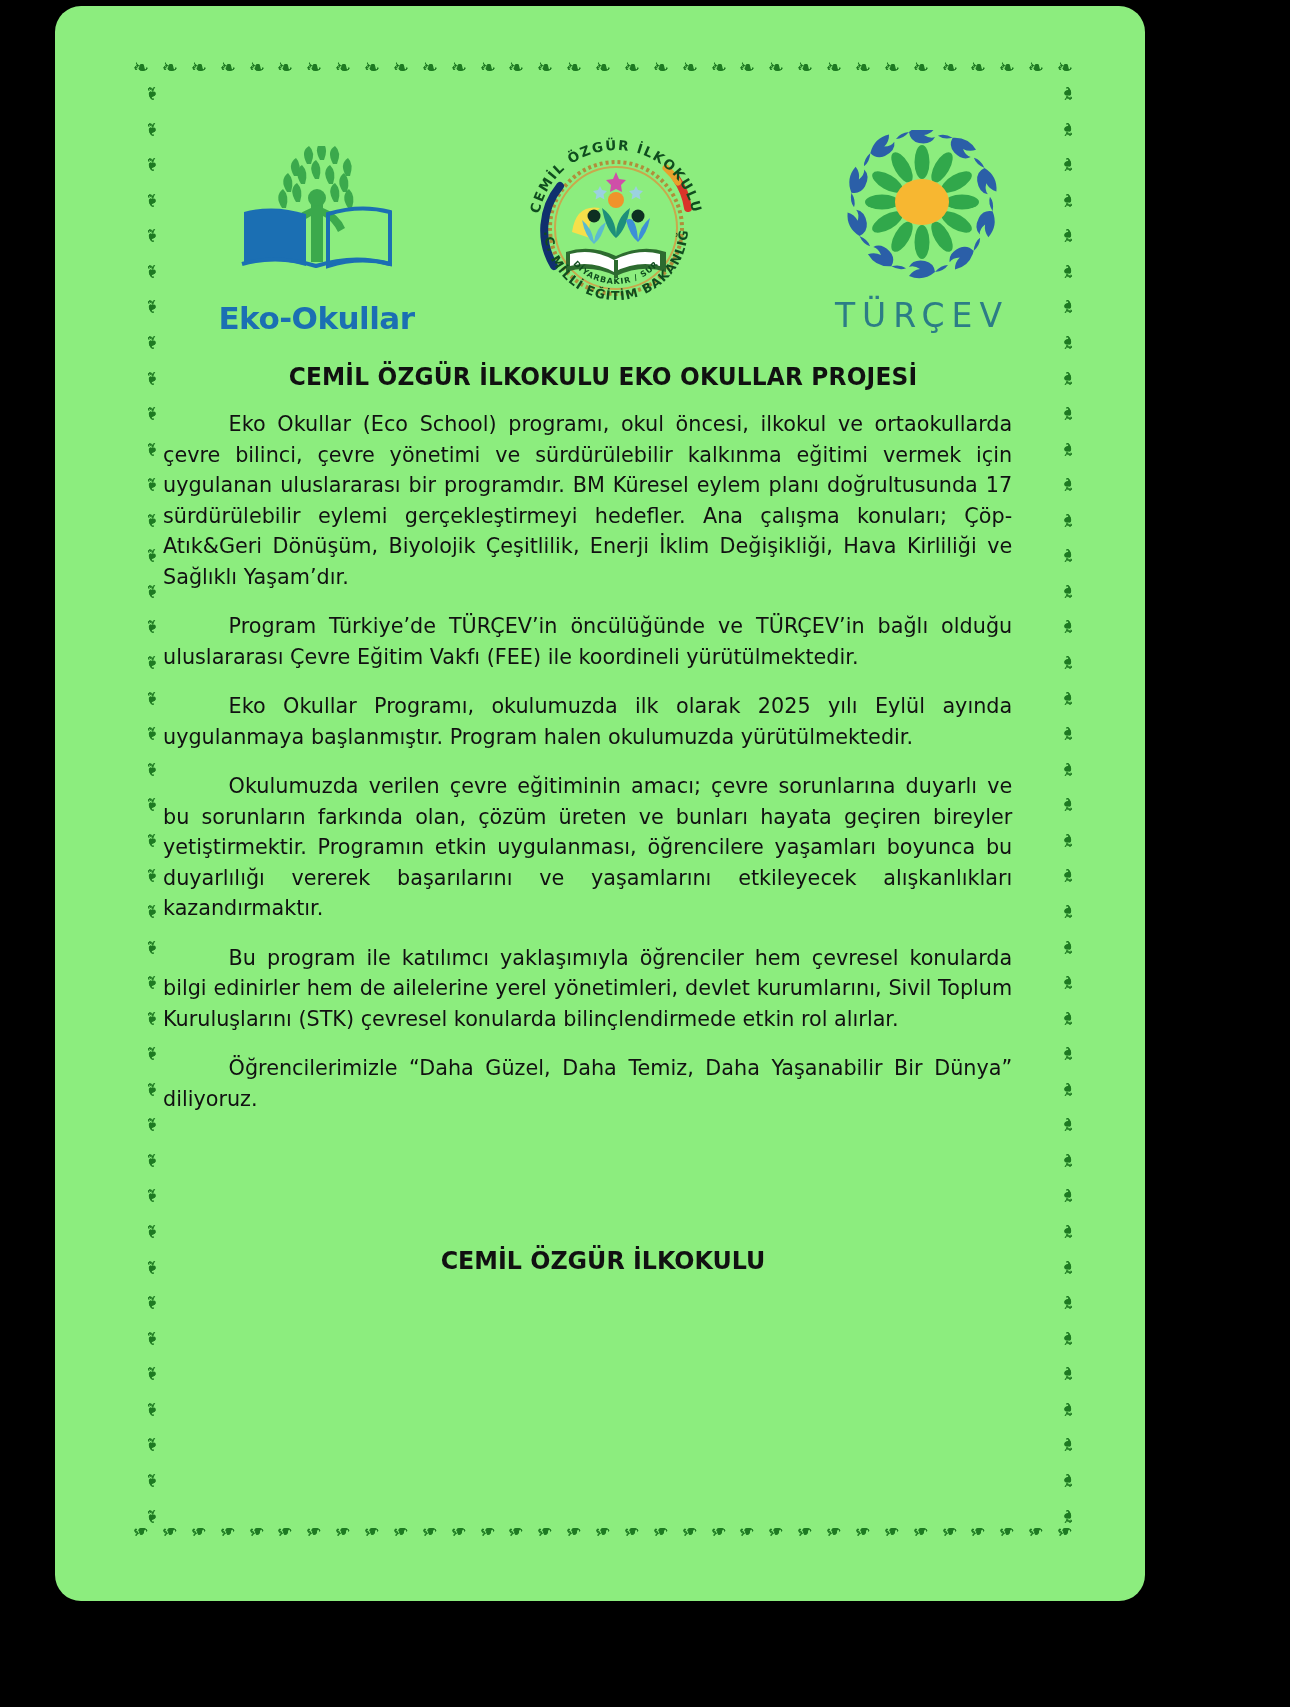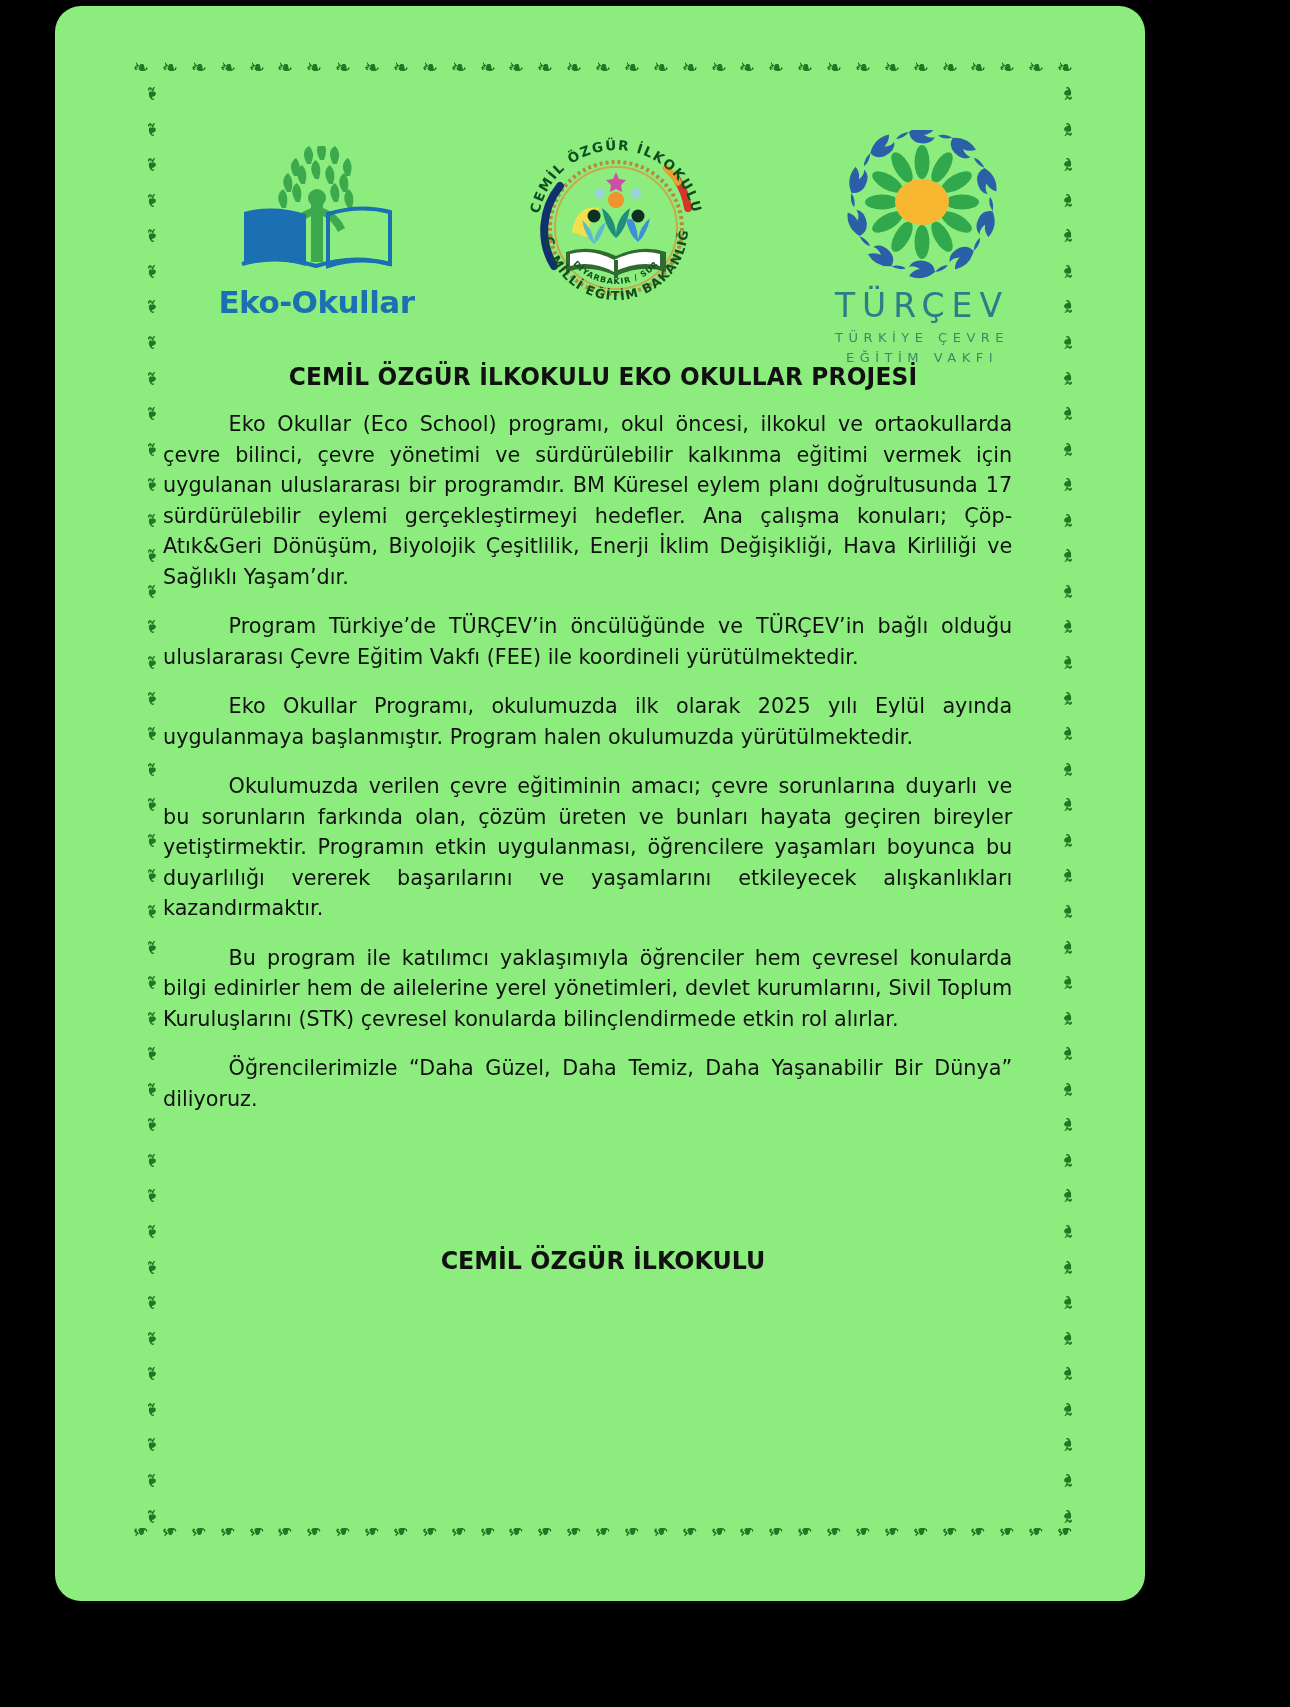--- a/index.html
+++ b/index.html
@@ -107,21 +107,21 @@
     width: 215px;
     text-align: center;
     padding-top: 22px;
   }
   .logo-eko .wordmark {
     font-family: "DejaVu Sans", sans-serif;
     font-weight: bold;
     font-size: 31px;
     color: #1b6fb3;
     letter-spacing: -0.5px;
-    margin-top: 2px;
+    margin-top: 18px;
   }
 
   
   .logo-school {
     width: 220px;
     text-align: center;
     position: relative;
   }
 
   
@@ -129,21 +129,21 @@
     width: 230px;
     text-align: center;
     padding-top: 6px;
   }
   .logo-turcev .tw-main {
     font-family: "DejaVu Sans", sans-serif;
     font-size: 33px;
     letter-spacing: 7px;
     color: #2c7d86;
     font-weight: normal;
-    margin-top: 2px;
+    margin-top: 12px;
   }
   .logo-turcev .tw-sub {
     font-family: "DejaVu Sans", sans-serif;
     font-size: 13px;
     letter-spacing: 5.5px;
     color: #3a8a6a;
     line-height: 1.5;
     margin-top: 3px;
   }
 
@@ -518,24 +518,20 @@
                   <g transform="rotate(324)">
                       <path d="M-13 -70 q12 -10 26 -4 q-4 6 -11 7 q6 4 11 2 q-4 8 -16 6 q-9 -2 -10 -11 z M-13 -70 q-9 1 -13 7 q7 0 13 -7 z"></path>
                     </g>
                 </g>
 
                 <ellipse cx="0" cy="0" rx="27" ry="23" fill="#f7b731"></ellipse>
               </g>
             </svg>
           </span>
           <div class="tw-main">TÜRÇEV</div>
-          <div class="tw-sub">
-            <div>TÜRKİYE ÇEVRE</div>
-            <div>EĞİTİM VAKFI</div>
-          </div>
         </div>
       </div>
 
       <div id="doc-title">CEMİL ÖZGÜR  İLKOKULU EKO OKULLAR PROJESİ</div>
 
       <div id="body-copy">
         <p>Eko Okullar (Eco School) programı, okul öncesi, ilkokul ve ortaokullarda çevre bilinci, çevre yönetimi ve sürdürülebilir kalkınma eğitimi vermek için uygulanan uluslararası bir programdır. BM Küresel eylem planı doğrultusunda 17 sürdürülebilir eylemi gerçekleştirmeyi hedefler. Ana çalışma konuları; Çöp-Atık&amp;Geri Dönüşüm, Biyolojik Çeşitlilik, Enerji İklim Değişikliği, Hava Kirliliği ve Sağlıklı Yaşam’dır.</p>
         <p>Program Türkiye’de TÜRÇEV’in öncülüğünde ve TÜRÇEV’in bağlı olduğu uluslararası Çevre Eğitim Vakfı (FEE)  ile koordineli yürütülmektedir.</p>
         <p>Eko Okullar Programı, okulumuzda  ilk olarak 2025 yılı Eylül ayında uygulanmaya başlanmıştır. Program halen okulumuzda yürütülmektedir.</p>
         <p>Okulumuzda verilen çevre eğitiminin amacı; çevre sorunlarına duyarlı ve bu sorunların farkında olan, çözüm üreten ve bunları hayata geçiren bireyler yetiştirmektir. Programın etkin uygulanması, öğrencilere yaşamları boyunca bu duyarlılığı vererek başarılarını ve yaşamlarını etkileyecek alışkanlıkları kazandırmaktır.</p>

